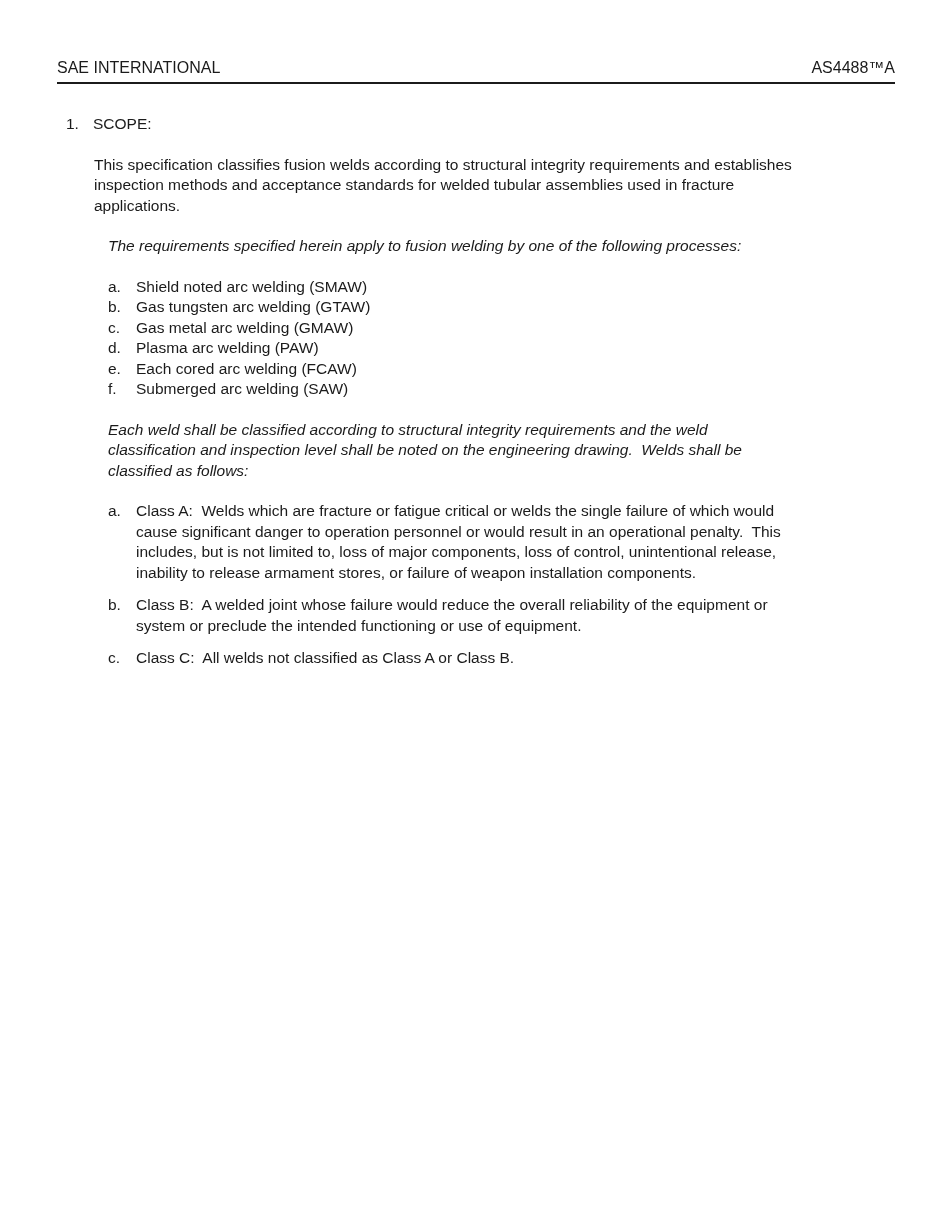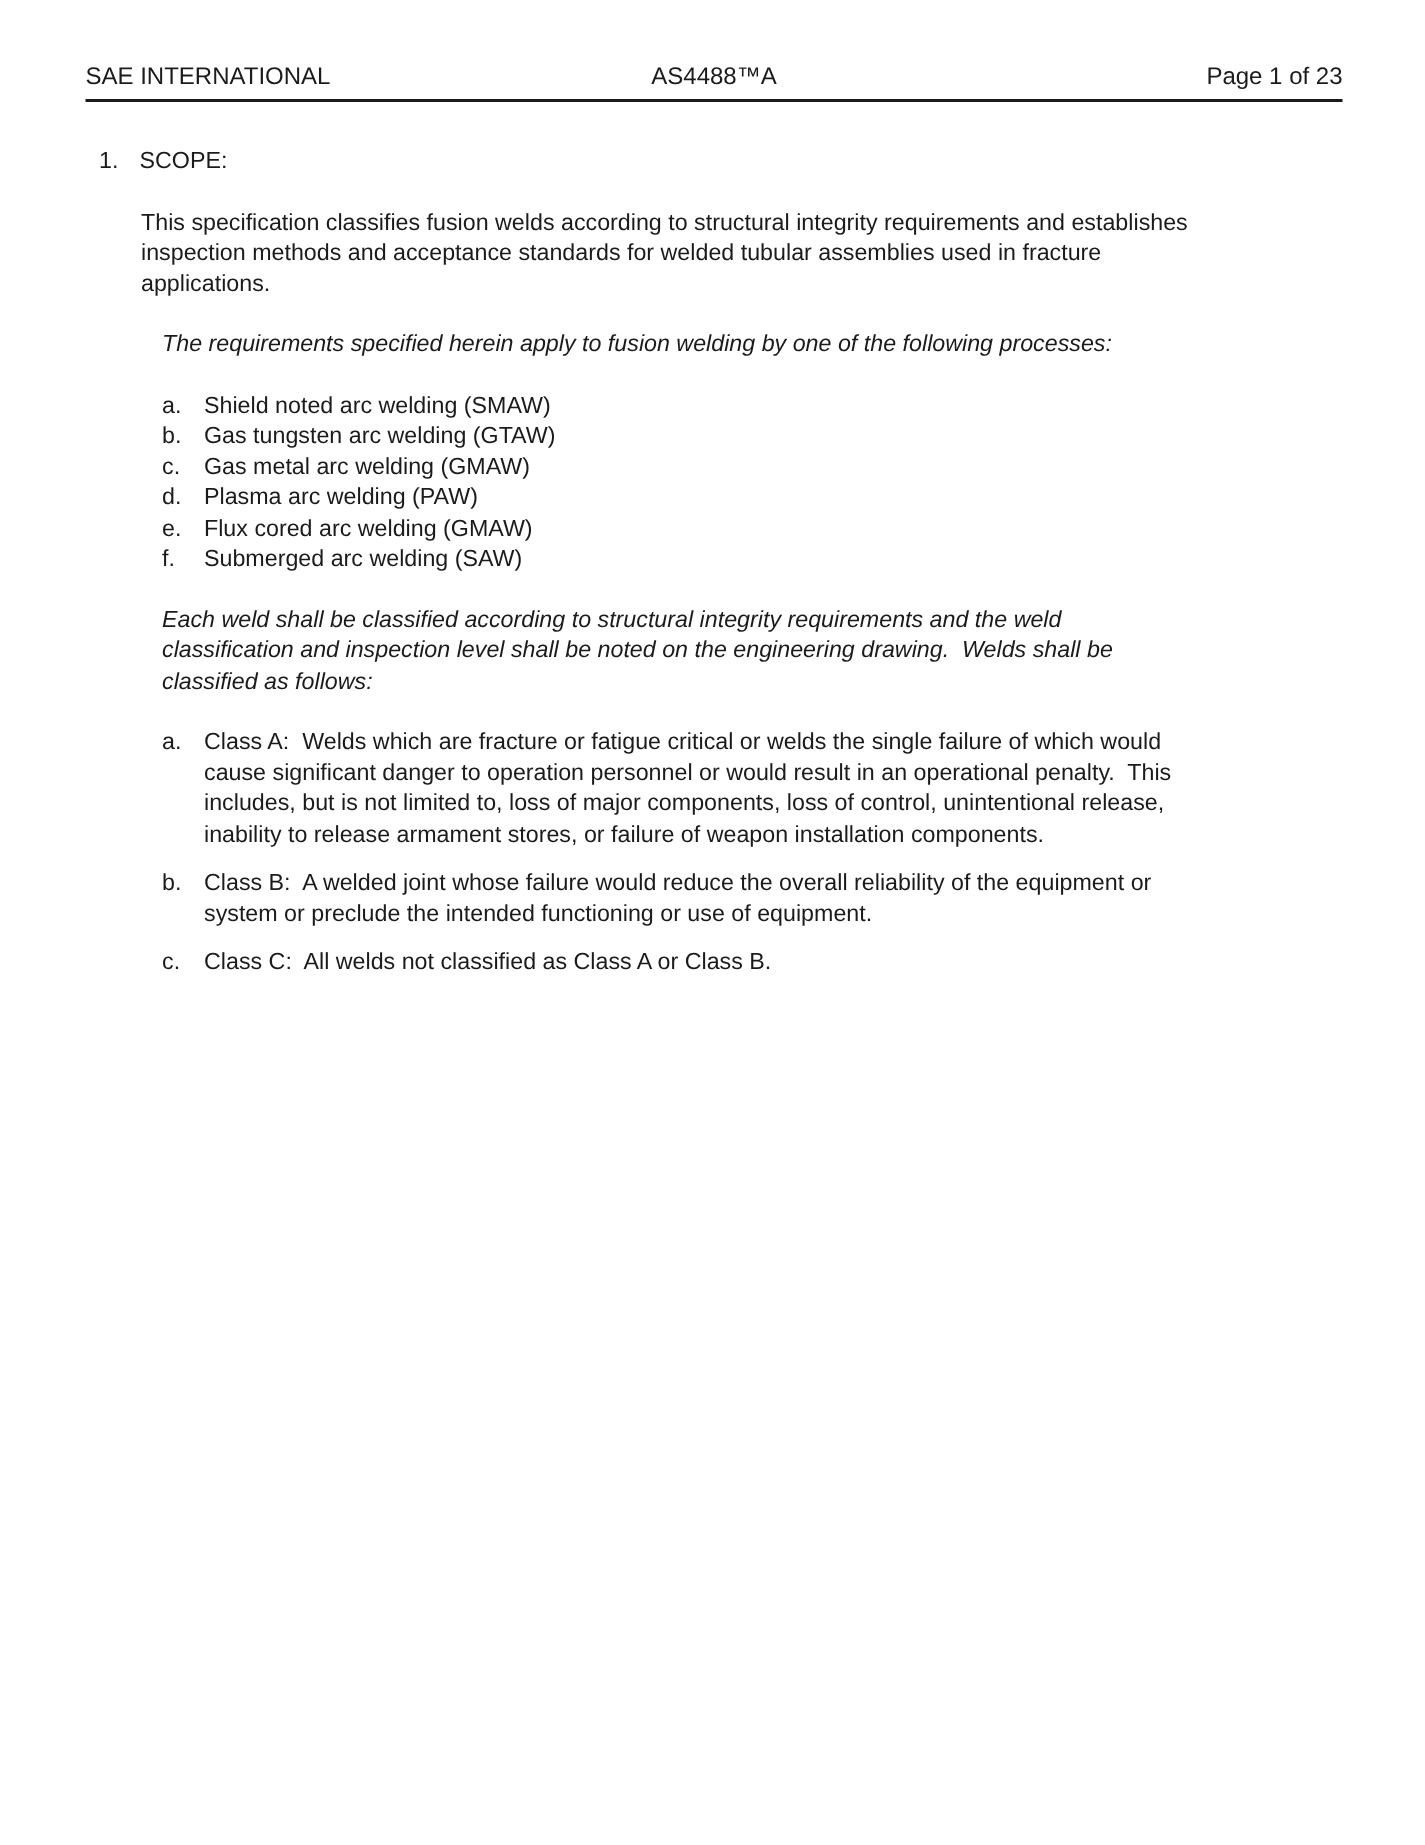--- a/index.html
+++ b/index.html
@@ -4,21 +4,21 @@
 <style>
   * { box-sizing: border-box; }
   html, body { margin: 0; padding: 0; }
   body {
     width: 950px; height: 1230px;
     background: #ffffff;
     font-family: "Liberation Sans", "DejaVu Sans", sans-serif;
     color: #1b1b1b;
     -webkit-font-smoothing: antialiased;
   }
-  .page { width: 950px; height: 1114px; position: relative; overflow: hidden; }
+  .page { width: 950px; height: 1114px; position: relative; overflow: hidden; margin-top: 16px; }
 
   .header {
     margin: 0 55px 0 57px;
     padding-top: 42px;
     padding-bottom: 4px;
     border-bottom: 2px solid #1b1b1b;
     display: flex;
     align-items: baseline;
     font-size: 16px;
     line-height: 20px;
@@ -54,21 +54,20 @@
   .list-spaced > .li + .li { margin-top: 12px; }
 </style>
 </head>
 <body>
 
 <div class="page">
 
   <div class="header">
     <span class="header-left">SAE INTERNATIONAL</span>
     <span class="header-center">AS4488™A</span>
-    <span class="header-right">Page 1 of 23</span>
   </div>
 
   <div class="content">
 
     <div class="sec1">
       <div class="sec-head">
         <span class="sec-num">1.</span>
         <span class="sec-title">SCOPE:</span>
       </div>
       <div class="para">This specification classifies fusion welds according to structural integrity requirements and establishes
@@ -90,21 +89,21 @@
         <div class="li">
           <span class="li-label">c.</span>
           <span class="li-text">Gas metal arc welding (GMAW)</span>
         </div>
         <div class="li">
           <span class="li-label">d.</span>
           <span class="li-text">Plasma arc welding (PAW)</span>
         </div>
         <div class="li">
           <span class="li-label">e.</span>
-          <span class="li-text">Flux cored arc welding (GMAW)</span>
+          <span class="li-text">Each cored arc welding (FCAW)</span>
         </div>
         <div class="li">
           <span class="li-label">f.</span>
           <span class="li-text">Submerged arc welding (SAW)</span>
         </div>
       </div>
     </div>
 
     <div class="subsec">
       <div class="para">Each weld shall be classified according to structural integrity requirements and the weld

